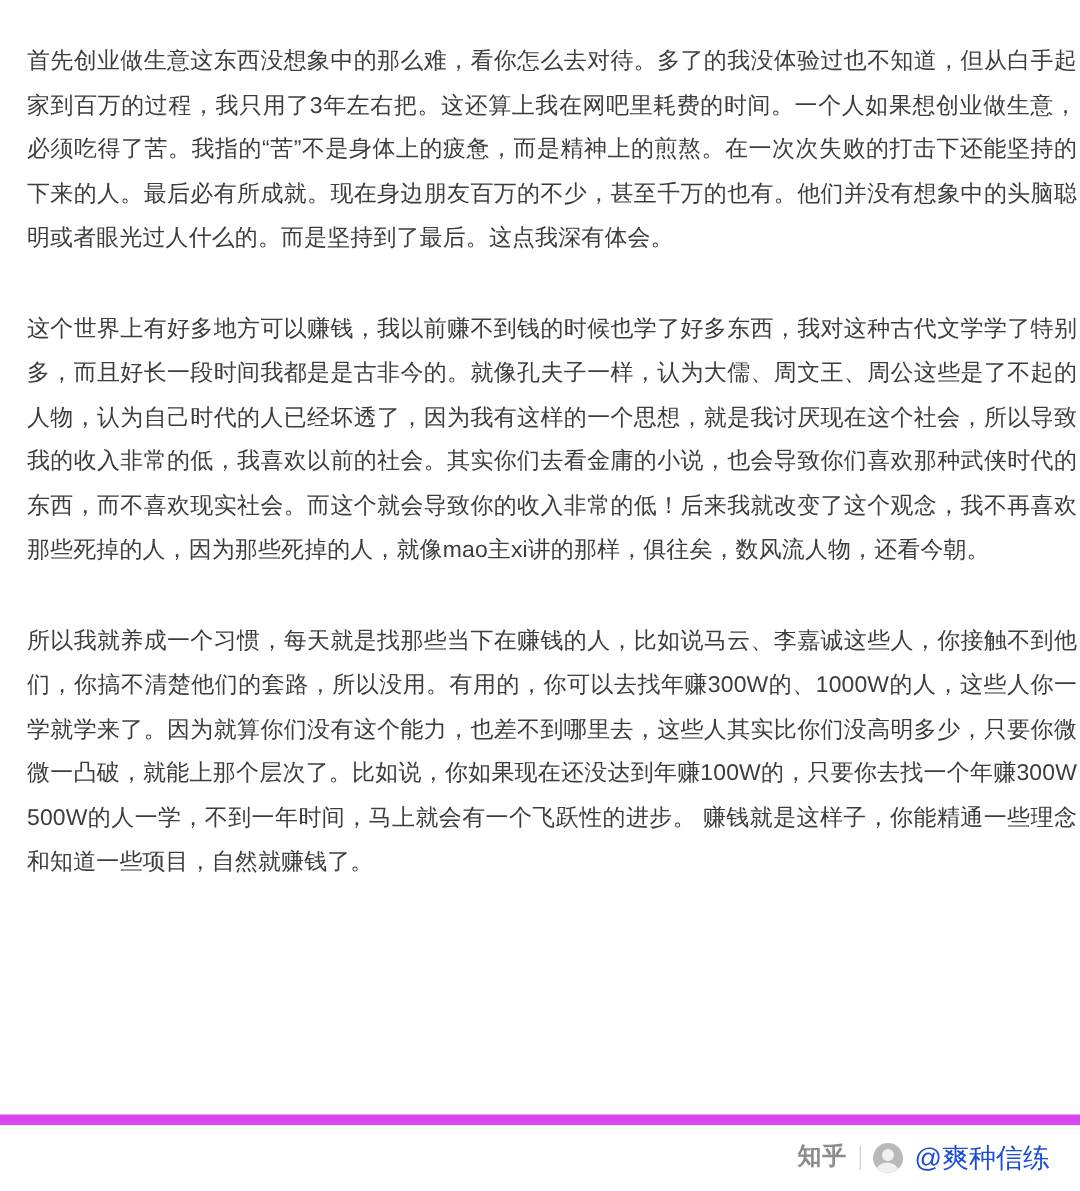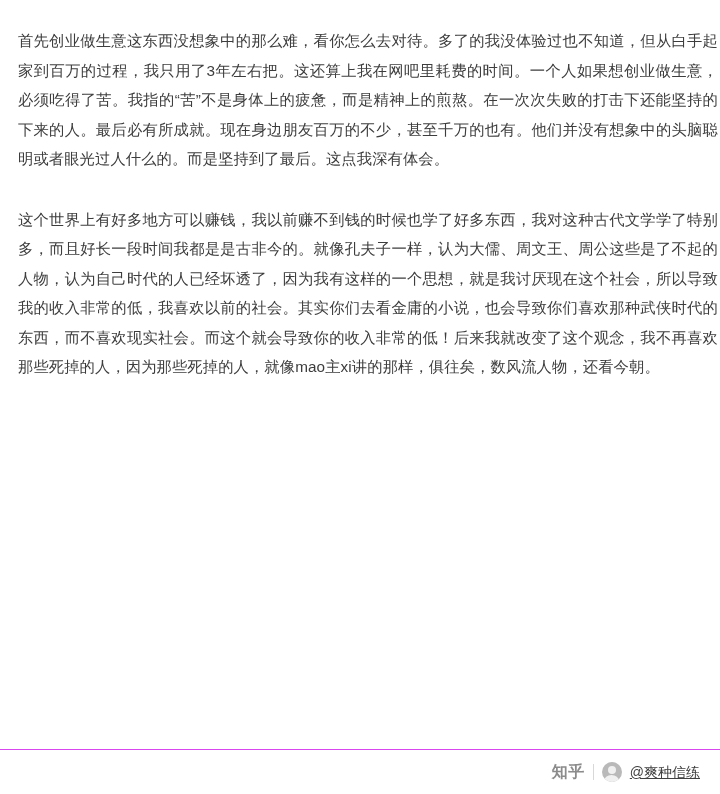--- a/index.html
+++ b/index.html
@@ -36,21 +36,21 @@
   .para + .para {
     margin-top: 31px;
   }
   .footer {
     position: absolute;
     left: 0;
     bottom: 0;
     width: 720px;
     height: 44px;
     background: #ffffff;
-    border-top: 1px solid #d946ef;
+    border-top: 7px solid #d946ef;
   }
   .footer-inner {
     position: absolute;
     right: 20px;
     top: 10px;
     display: flex;
     align-items: center;
     gap: 8px;
     height: 24px;
   }
@@ -89,33 +89,33 @@
     content: "";
     position: absolute;
     left: 2.5px;
     top: 12.5px;
     width: 15px;
     height: 12px;
     border-radius: 50% 50% 0 0;
     background: #f0f0f0;
   }
   .author {
-    font-size: 14px;
-    color: #404040;
+    font-size: 18px;
+    color: #1d4ed8;
     line-height: 20px;
-    text-decoration: underline;
   }
 </style>
 </head>
 <body>
 
 <div class="page">
 
   <p class="para">首先创业做生意这东西没想象中的那么难，看你怎么去对待。多了的我没体验过也不知道，但从白手起家到百万的过程，我只用了3年左右把。这还算上我在网吧里耗费的时间。一个人如果想创业做生意，必须吃得了苦。我指的“苦”不是身体上的疲惫，而是精神上的煎熬。在一次次失败的打击下还能坚持的下来的人。最后必有所成就。现在身边朋友百万的不少，甚至千万的也有。他们并没有想象中的头脑聪明或者眼光过人什么的。而是坚持到了最后。这点我深有体会。</p>
   <p class="para">这个世界上有好多地方可以赚钱，我以前赚不到钱的时候也学了好多东西，我对这种古代文学学了特别多，而且好长一段时间我都是是古非今的。就像孔夫子一样，认为大儒、周文王、周公这些是了不起的人物，认为自己时代的人已经坏透了，因为我有这样的一个思想，就是我讨厌现在这个社会，所以导致我的收入非常的低，我喜欢以前的社会。其实你们去看金庸的小说，也会导致你们喜欢那种武侠时代的东西，而不喜欢现实社会。而这个就会导致你的收入非常的低！后来我就改变了这个观念，我不再喜欢那些死掉的人，因为那些死掉的人，就像mao主xi讲的那样，俱往矣，数风流人物，还看今朝。</p>
+  <p class="para">所以我就养成一个习惯，每天就是找那些当下在赚钱的人，比如说马云、李嘉诚这些人，你接触不到他们，你搞不清楚他们的套路，所以没用。有用的，你可以去找年赚300W的、1000W的人，这些人你一学就学来了。因为就算你们没有这个能力，也差不到哪里去，这些人其实比你们没高明多少，只要你微微一凸破，就能上那个层次了。比如说，你如果现在还没达到年赚100W的，只要你去找一个年赚300W 500W的人一学，不到一年时间，马上就会有一个飞跃性的进步。 赚钱就是这样子，你能精通一些理念和知道一些项目，自然就赚钱了。</p>
 
   <div class="footer">
     <div class="footer-inner">
       <span class="zhihu-logo">知乎</span>
       <span class="logo-sep"></span>
       <span class="avatar"></span>
       <span class="author">@爽种信练</span>
     </div>
   </div>
 

